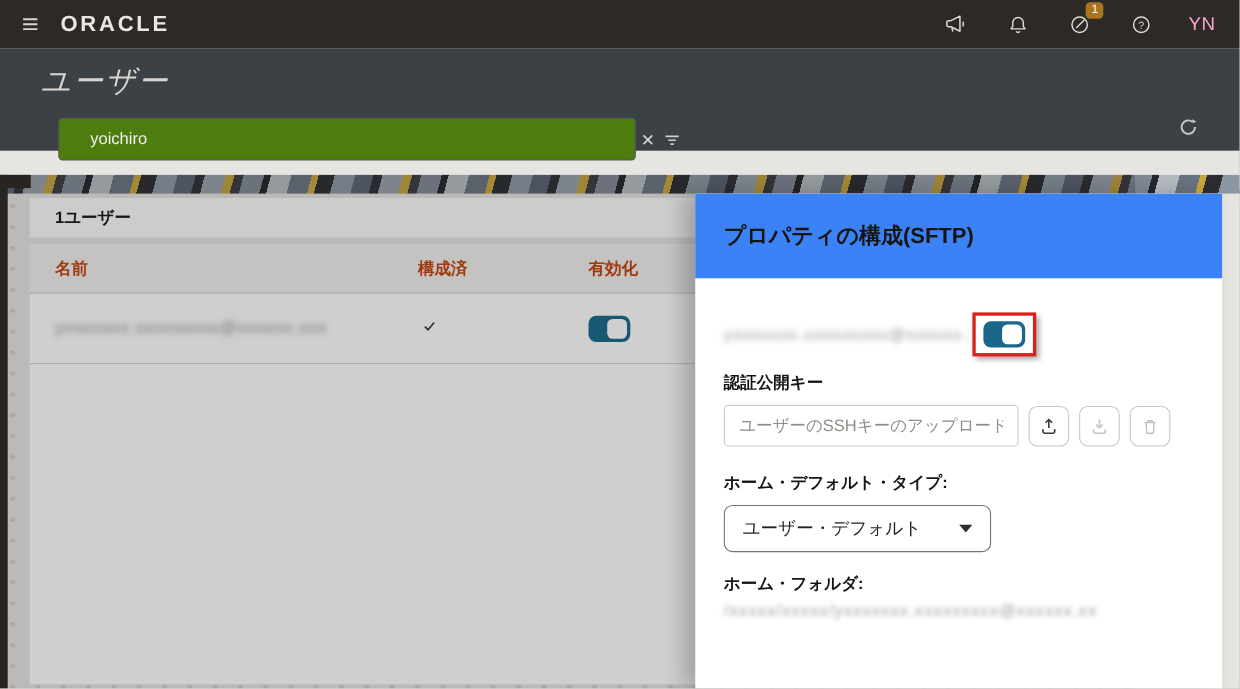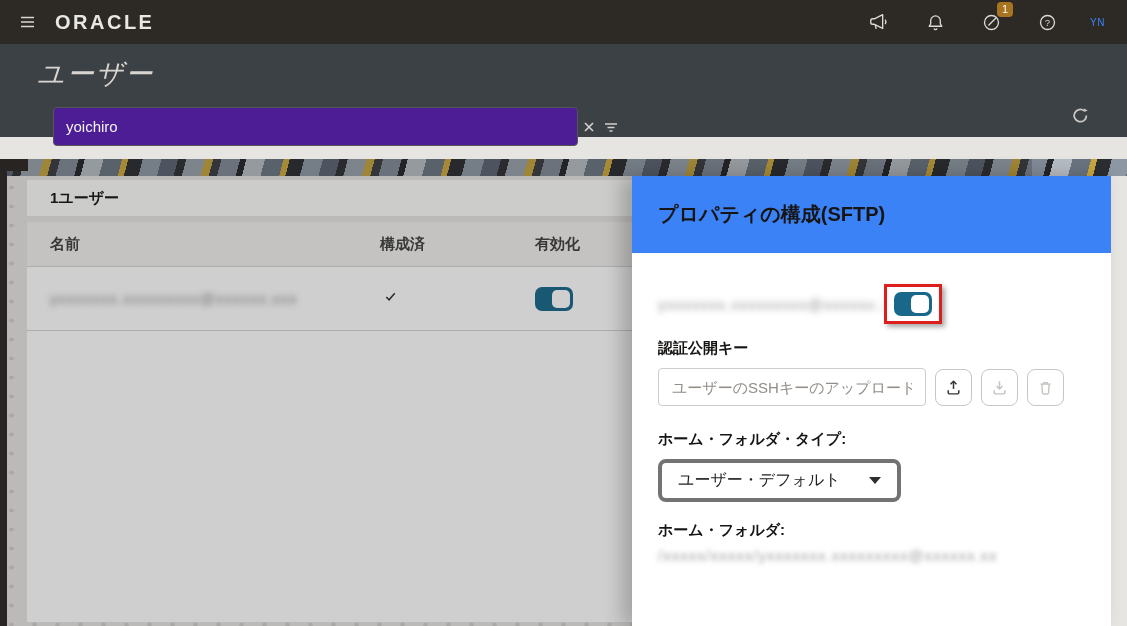--- a/index.html
+++ b/index.html
@@ -8,28 +8,28 @@
 
   
   .topbar{ position:absolute; top:0; left:0; width:1127px; height:44px; background:#2d2a26;
            display:flex; align-items:center; padding:0 22px 0 15px; z-index:30;}
   .hamburger{ width:26px; height:26px; display:flex; align-items:center; justify-content:center; cursor:pointer;}
   .brand{ color:#e9e7e4; font-size:20px; font-weight:700; letter-spacing:2.5px; margin-left:14px; }
   .topbar-right{ margin-left:auto; display:flex; align-items:center; gap:30px; }
   .tb-icon{ width:26px; height:26px; display:flex; align-items:center; justify-content:center; position:relative; cursor:pointer;}
   .badge{ position:absolute; top:-7px; right:-9px; min-width:16px; height:15px; background:#a9741f;
           border-radius:4px; color:#fff; font-size:11px; line-height:15px; text-align:center; padding:0 3px; }
-  .initials{ color:#3b82f6; font-size:10px; font-weight:400; letter-spacing:.5px; cursor:pointer; }
+  .initials{ color:#f9a8d4; font-size:17px; font-weight:400; letter-spacing:.5px; cursor:pointer; }
 
   
   .subheader{ position:absolute; top:44px; left:0; width:1127px; height:93px; background:#3c4146; z-index:20;}
   .page-title{ position:absolute; left:37px; top:12px; font-family:"DejaVu Serif", serif; font-style:italic;
                font-size:27px; font-weight:400; color:#d8d5d1; letter-spacing:2px;}
-  .search-input{ position:absolute; left:53px; top:63px; width:525px; height:39px; background:#4c1d95;
-                 border:1px solid #565656; border-radius:4px; color:#f2f2f2; font-size:15px; padding:0 12px;
+  .search-input{ position:absolute; left:53px; top:63px; width:525px; height:39px; background:#4d7c0f;
+                 border:1px solid #565656; border-radius:4px; color:#f2f2f2; font-size:15px; padding:0 28px;
                  font-family:"Liberation Sans", sans-serif; outline:none;}
   .clear-btn{ position:absolute; left:579px; top:73px; width:20px; height:20px; display:flex; align-items:center; justify-content:center; cursor:pointer;}
   .filter-btn{ position:absolute; left:600px; top:72px; width:22px; height:22px; display:flex; align-items:center; justify-content:center; cursor:pointer;}
   .refresh-btn{ position:absolute; left:1069px; top:60px; width:22px; height:22px; display:flex; align-items:center; justify-content:center; cursor:pointer;}
 
   
   .content{ position:absolute; top:159px; left:0; width:1032px; height:467px;
             background-color:#e7e5e2;
             background-image:radial-gradient(rgba(150,148,145,.28) 2px, transparent 2.8px);
             background-size:23px 19px; }
@@ -41,21 +41,21 @@
   .edge-dark-corner{ position:absolute; top:0; left:0; width:28px; height:12px; background:#2b2723; }
   .edge-dark-strip{ position:absolute; top:0; left:0; width:7px; height:467px; background:#2b2723; }
 
   .summary-bar{ position:absolute; left:27px; top:21px; width:605px; height:36px; background:#fcfbfa;
                 display:flex; align-items:center; padding-left:23px; }
   .summary-text{ font-size:15px; font-weight:700; color:#161513; }
 
   .table-card{ position:absolute; left:27px; top:63px; width:605px; height:400px; background:#ffffff; }
   .thead{ display:grid; grid-template-columns:330px 155px 1fr; height:45px; align-items:center;
           background:#f2f0ee; border-bottom:1px solid #d6d4d1; padding-left:23px; }
-  .th{ font-size:15px; font-weight:700; color:#404040; }
+  .th{ font-size:15px; font-weight:700; color:#c2410c; }
   .trow{ display:grid; grid-template-columns:330px 155px 1fr; height:64px; align-items:center;
          border-bottom:1px solid #d6d4d1; padding-left:23px; cursor:pointer; }
 
   .masked{ filter:blur(3px); color:#8a8a8a; font-size:15px; letter-spacing:1px; white-space:nowrap; overflow:hidden; }
   .masked-light{ filter:blur(2.5px); color:#a0a0a0; font-size:15px; letter-spacing:1px; white-space:nowrap; overflow:hidden;}
 
   
   .toggle{ position:relative; width:38px; height:24px; background:#19688a; border-radius:7px; cursor:pointer; flex:none;}
   .toggle .thumb{ position:absolute; top:3px; right:3px; width:18px; height:18px; background:#fff; border-radius:5px; }
 
@@ -77,21 +77,21 @@
   .field-label{ font-size:15px; font-weight:700; color:#161513; margin-top:14px; }
   .key-row{ display:flex; align-items:center; margin-top:10px; gap:9px; }
   .key-input{ width:268px; height:38px; border:1px solid #d0cdc9; border-radius:4px; padding:0 13px;
               font-size:15px; color:#2a2a2a; font-family:"Liberation Sans", sans-serif; outline:none;}
   .key-input::placeholder{ color:#928d87; opacity:1; }
   .sq-btn{ width:37px; height:37px; border:1px solid #c8c5c2; border-radius:8px; background:#fff;
            display:flex; align-items:center; justify-content:center; cursor:pointer; flex:none;}
   .sq-btn.disabled{ cursor:default; }
 
   .lbl2{ margin-top:24px; }
-  .select{ margin-top:10px; width:243px; height:43px; border:4px solid #737373; border-radius:8px;
+  .select{ margin-top:10px; width:243px; height:43px; border:1px solid #737373; border-radius:8px;
            display:flex; align-items:center; padding:0 16px; cursor:pointer; background:#fff;}
   .select-text{ font-size:16px; color:#222120; flex:1; }
   .caret{ width:0; height:0; border-left:6px solid transparent; border-right:6px solid transparent;
           border-top:7px solid #2f2d2b; }
   .lbl3{ margin-top:19px; }
   .home-path{ margin-top:7px; width:340px; }
 </style>
 </head>
 <body>
 
@@ -218,21 +218,21 @@
         </button>
         <button class="sq-btn disabled">
           <svg width="17" height="17" viewBox="0 0 16 16" fill="none" stroke="#c6c3c0" stroke-width="1.3" stroke-linejoin="round">
             <path d="M3.3 4.8 h9.4"></path>
               <path d="M6.3 4.8 V3.4 h3.4 v1.4"></path>
             <path d="M4.6 4.8 l.5 8.2 a1.2 1.2 0 0 0 1.2 1.1 h3.4 a1.2 1.2 0 0 0 1.2 -1.1 l.5 -8.2"></path>
           </svg>
         </button>
       </div>
 
-      <div class="field-label lbl2">ホーム・フォルダ・タイプ:</div>
+      <div class="field-label lbl2">ホーム・デフォルト・タイプ:</div>
       <div class="select">
         <span class="select-text">ユーザー・デフォルト</span>
         <span class="caret"></span>
       </div>
 
       <div class="field-label lbl3">ホーム・フォルダ:</div>
       <div class="masked-light home-path">/xxxxx/xxxxx/yxxxxxxx.xxxxxxxxx@xxxxxx.xxx</div>
 
     </div>
   </aside>

